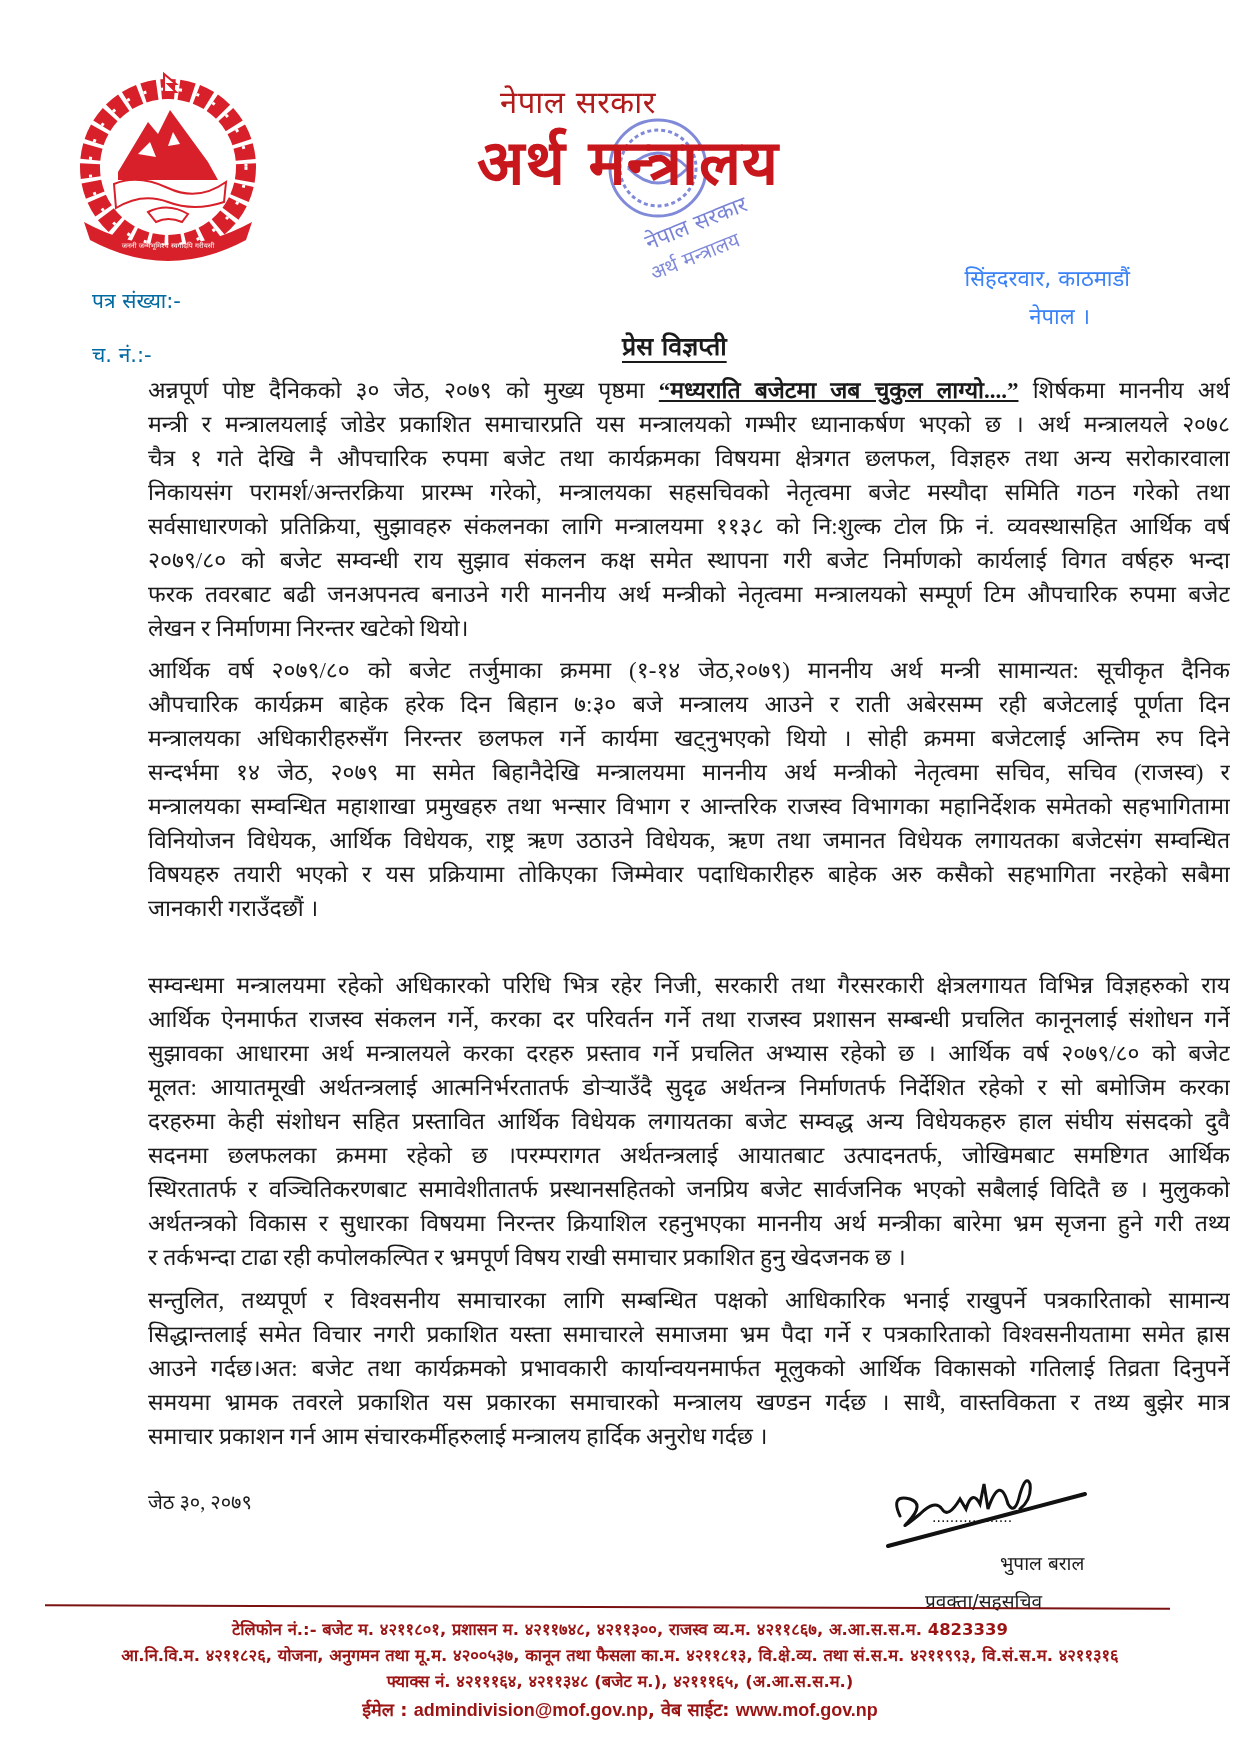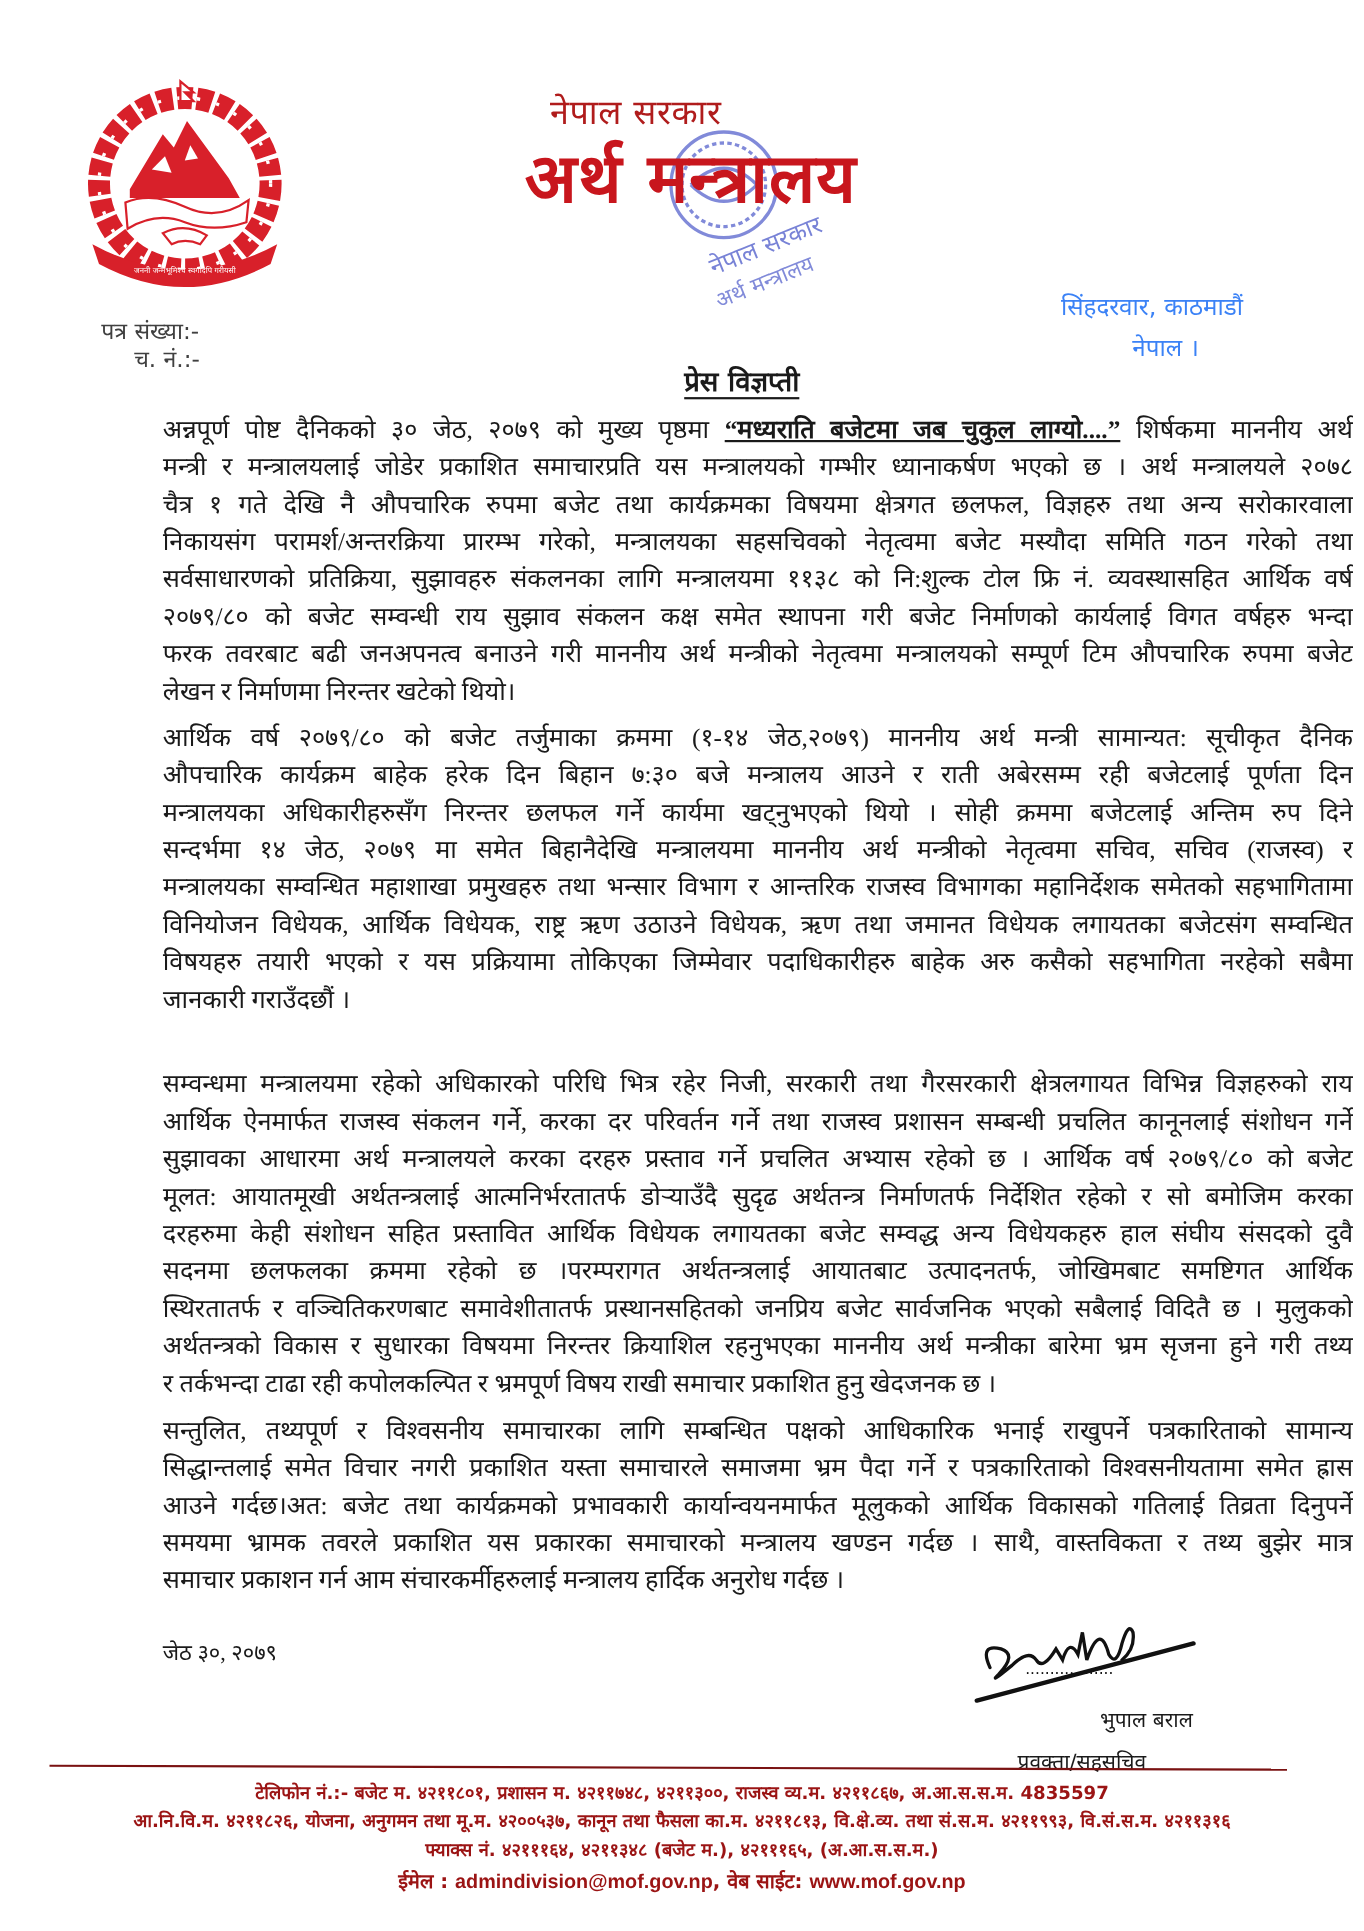--- a/index.html
+++ b/index.html
@@ -11,23 +11,23 @@
   .page { position: absolute; left: 0; top: 0; width: 1240px; height: 1755px; }
 
   
   .emblem { position: absolute; left: 78px; top: 62px; width: 180px; height: 210px; }
 
   
   .gov { position: absolute; left: 500px; top: 80px; font-size: 31px; color: #b01c1c; letter-spacing: 0.5px; }
   .ministry { position: absolute; left: 477px; top: 118px; font-size: 62px; color: #c8161d; font-weight: bold; letter-spacing: 1px; }
   .stamp { position: absolute; left: 588px; top: 108px; width: 170px; height: 170px; opacity: 0.85; }
 
-  .ref { position: absolute; left: 92px; font-size: 21px; color: #404040; }
+  .ref { position: absolute; left: 92px; font-size: 21px; color: #0369a1; }
   .ref1 { top: 286px; }
-  .ref2 { top: 312px; margin-left: 30px; }
+  .ref2 { top: 340px; }
 
   .addr { position: absolute; right: 118px; text-align: right; font-size: 22px; color: #3b82f6; }
   .addr1 { top: 262px; right: 110px; }
   .addr2 { top: 300px; right: 150px; }
 
   .title { position: absolute; left: 622px; top: 328px; font-size: 25px; font-weight: bold; text-decoration: underline; text-underline-offset: 6px; }
 
   
   .body { position: absolute; left: 148px; width: 1082px; font-size: 23px; line-height: 34px; font-family: Liberation Serif, serif; }
   .body .line { display: block; text-align: justify; text-align-last: justify; white-space: nowrap; overflow: hidden; height: 34px; }
@@ -153,21 +153,21 @@
     <g fill="none" stroke="#111" stroke-width="3" stroke-linecap="round">
       <path d="M20 62 Q10 40 30 45 Q45 50 28 68 Q18 78 40 60 Q55 45 62 55 Q68 65 80 45 L86 55 Q92 35 100 50 L104 30 L108 55 Q120 20 128 50 Q135 62 140 40 Q146 20 150 30 Q152 45 140 55"></path>
       <path d="M8 92 L205 40" stroke-width="4"></path>
     </g>
     <text x="52" y="68" font-size="14" fill="#111" font-family="DejaVu Sans, sans-serif">..................</text>
   </svg>
   <div class="signame">भुपाल बराल</div>
   <div class="sigtitle">प्रवक्ता/सहसचिव</div>
 
   <div class="rule"></div>
-  <div class="foot f1">टेलिफोन नं.:- बजेट म. ४२११८०१, प्रशासन म. ४२११७४८, ४२११३००, राजस्व व्य.म. ४२११८६७, अ.आ.स.स.म. 4835597</div>
+  <div class="foot f1">टेलिफोन नं.:- बजेट म. ४२११८०१, प्रशासन म. ४२११७४८, ४२११३००, राजस्व व्य.म. ४२११८६७, अ.आ.स.स.म. 4823339</div>
   <div class="foot f2">आ.नि.वि.म. ४२११८२६, योजना, अनुगमन तथा मू.म. ४२००५३७, कानून तथा फैसला का.म. ४२११८१३, वि.क्षे.व्य. तथा सं.स.म. ४२११९९३, वि.सं.स.म. ४२११३१६</div>
   <div class="foot f3">फ्याक्स नं. ४२१११६४, ४२११३४८ (बजेट म.), ४२१११६५, (अ.आ.स.स.म.)</div>
   <div class="foot f4">
     <span>ईमेल :</span>
     <span class="latin">admindivision@mof.gov.np</span><span>, वेब साईट:</span>
     <span class="latin">www.mof.gov.np</span>
   </div>
 </div>
 
 </body></html>

